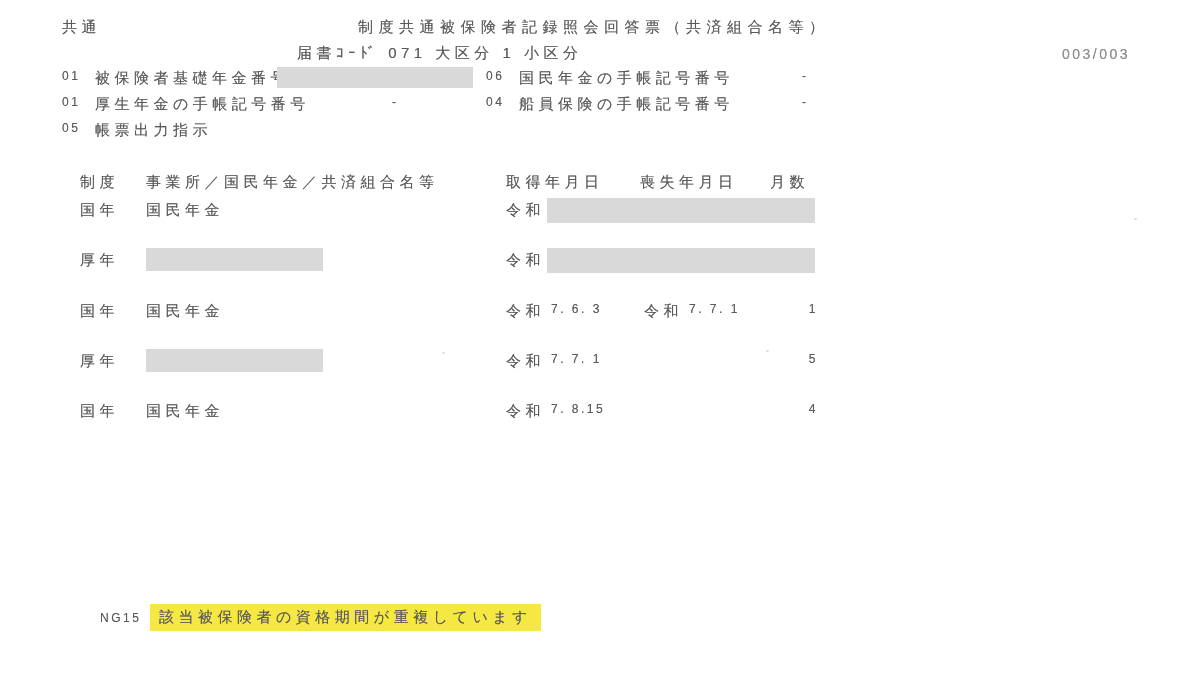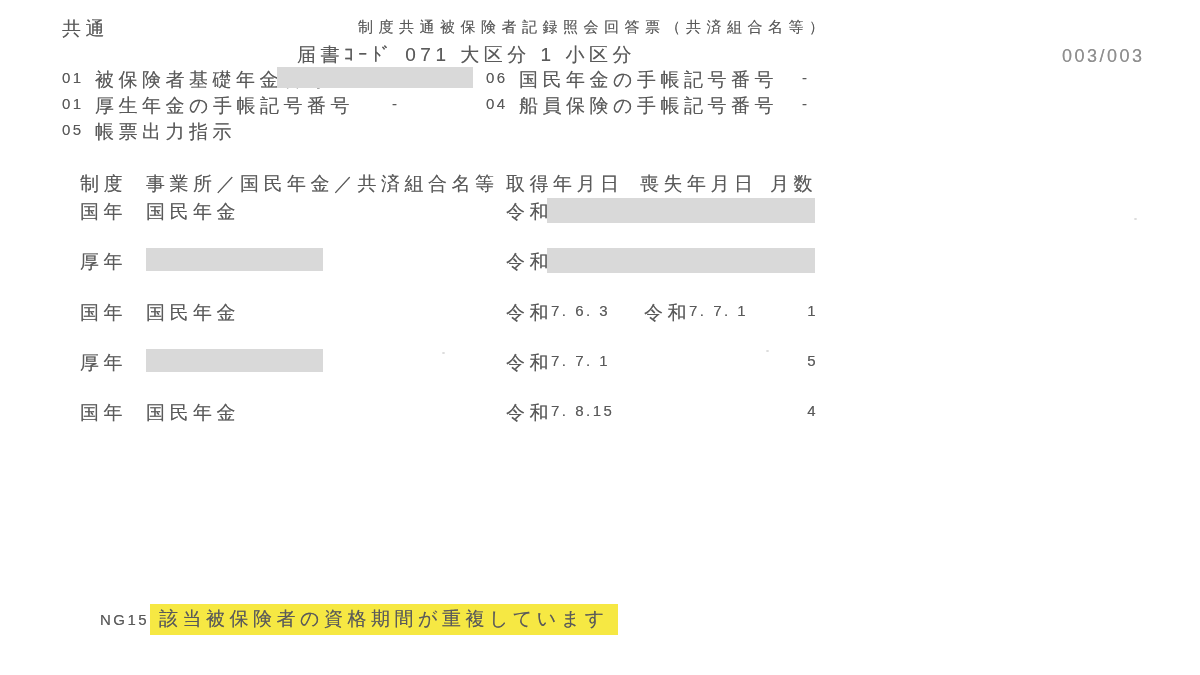--- a/index.html
+++ b/index.html
@@ -9,27 +9,27 @@
     --pagenum:#8f8f8f;
   }
   html,body{margin:0;padding:0;}
   body{
     width:1200px;height:675px;background:#ffffff;position:relative;overflow:hidden;
     font-family:"Liberation Sans","DejaVu Sans",sans-serif;
     color:var(--ink);
     -webkit-font-smoothing:antialiased;
   }
   .abs{position:absolute;white-space:pre;text-shadow:0 0 0.5px rgba(90,90,90,0.55);}
-  .cjk{font-size:19px;letter-spacing:4.5px;line-height:1;}
+  .cjk{font-size:15px;letter-spacing:4.5px;line-height:1;}
   .cjk-title{font-size:15px;letter-spacing:5.5px;line-height:1;}
-  .num{font-size:15px;letter-spacing:2.5px;line-height:1;}
+  .num{font-size:12px;letter-spacing:2.5px;line-height:1;}
   .redact{position:absolute;background:var(--redaction);}
   .hl{background:var(--highlight);padding:5px 9px 7px 9px;}
   .months{width:46px;text-align:right;display:inline-block;}
-  .pagenum{font-size:18px;letter-spacing:2.5px;color:var(--pagenum);}
+  .pagenum{font-size:14px;letter-spacing:2.5px;color:var(--pagenum);}
   .speck{position:absolute;width:3px;height:2px;background:#dcdcdc;border-radius:50%;}
 </style>
 </head>
 <body>
 
 <span class="abs cjk" style="left:62px;top:19px">共通</span>
 <span class="abs cjk-title" style="left:358px;top:19px">制度共通被保険者記録照会回答票（共済組合名等）</span>
 <span class="abs cjk" style="left:297px;top:45px">届書ｺｰﾄﾞ 071 大区分 1 小区分</span>
 <span class="abs pagenum" style="left:1062px;top:46px">003/003</span>
 

